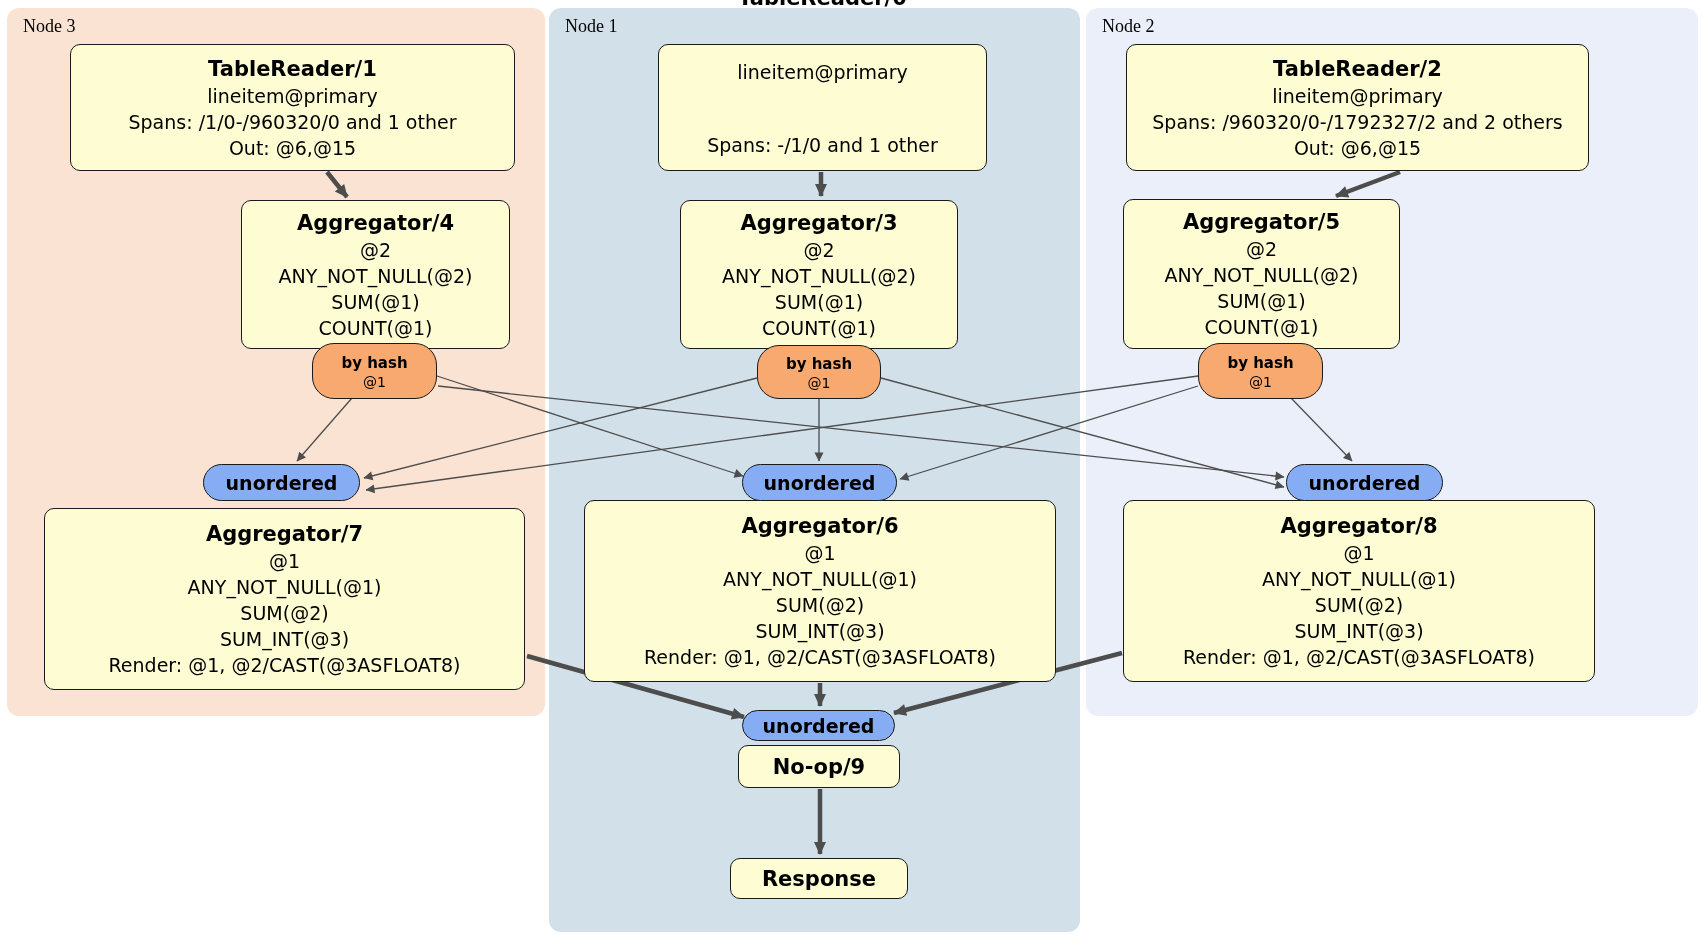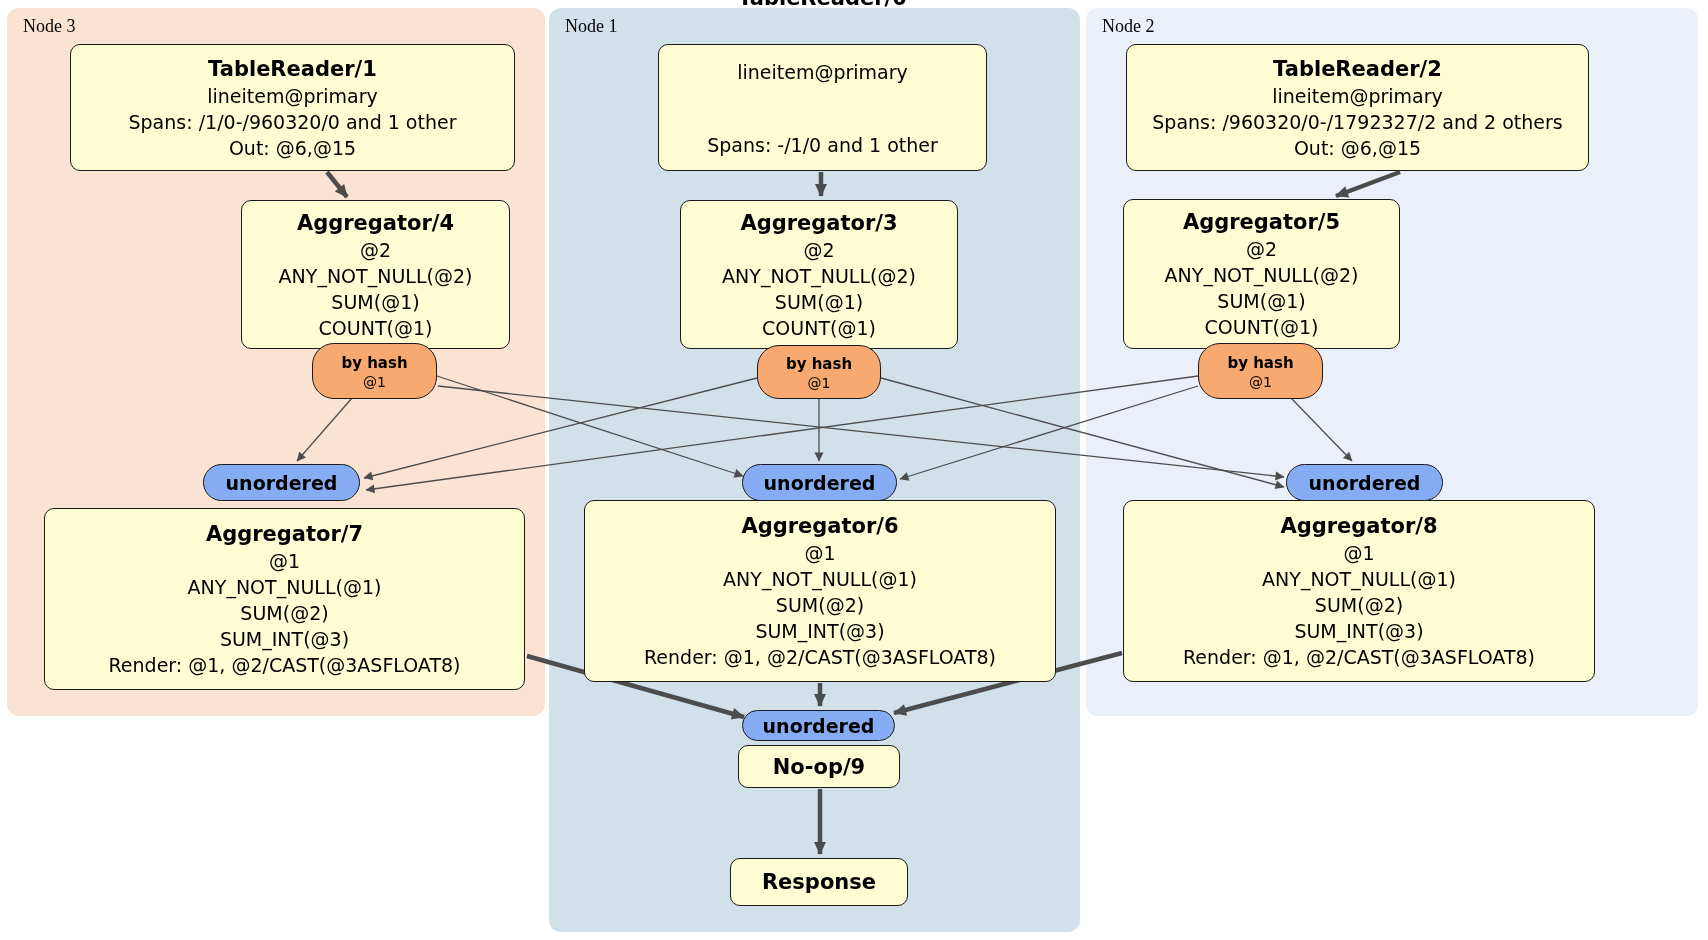--- a/index.html
+++ b/index.html
@@ -166,17 +166,17 @@
     <div class="pline">SUM_INT(@3)</div>
     <div class="pline">Render: @1, @2/CAST(@3ASFLOAT8)</div>
   </div>
 
   <div class="sync" style="left:742px;top:710px;width:153px;height:31px;">
     <div class="sync-label">unordered</div>
   </div>
   <div class="pbox" style="left:738px;top:745px;width:162px;height:43px;">
     <div class="ptitle">No-op/9</div>
   </div>
-  <div class="pbox" style="left:730px;top:858px;width:178px;height:48px;">
+  <div class="pbox" style="left:730px;top:858px;width:178px;height:41px;">
     <div class="ptitle">Response</div>
   </div>
 
 </div>
 
 </body></html>

